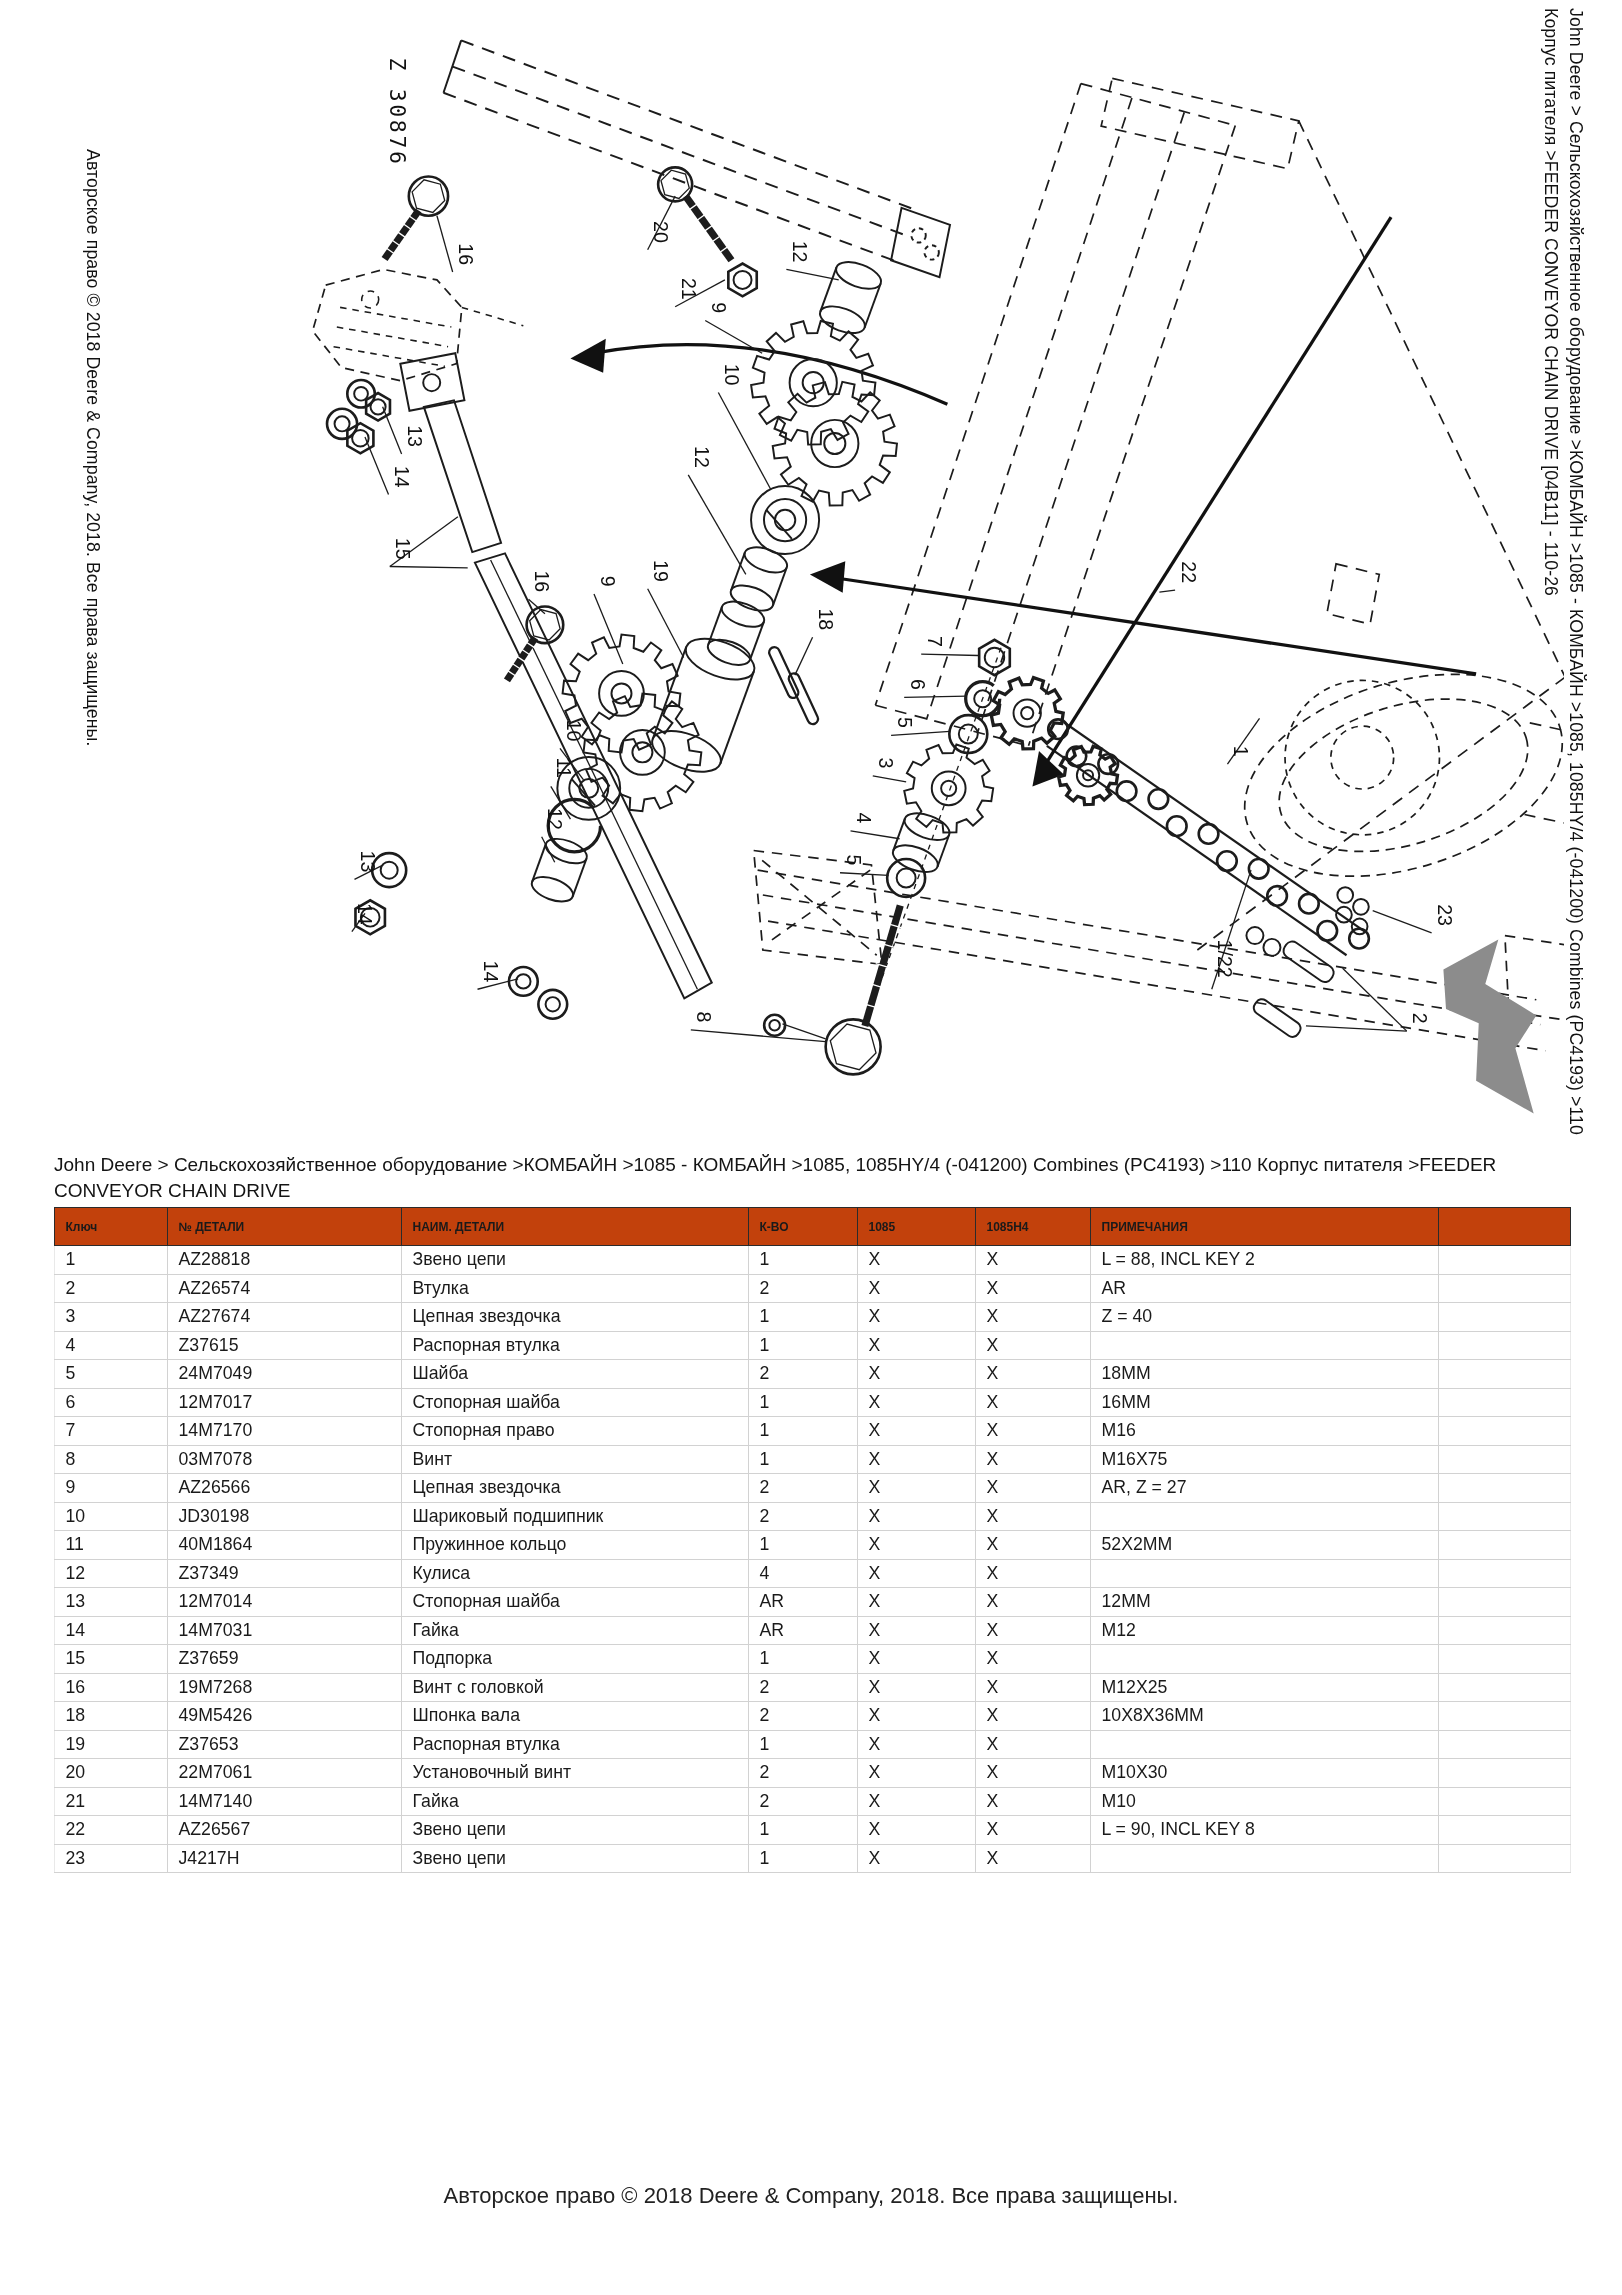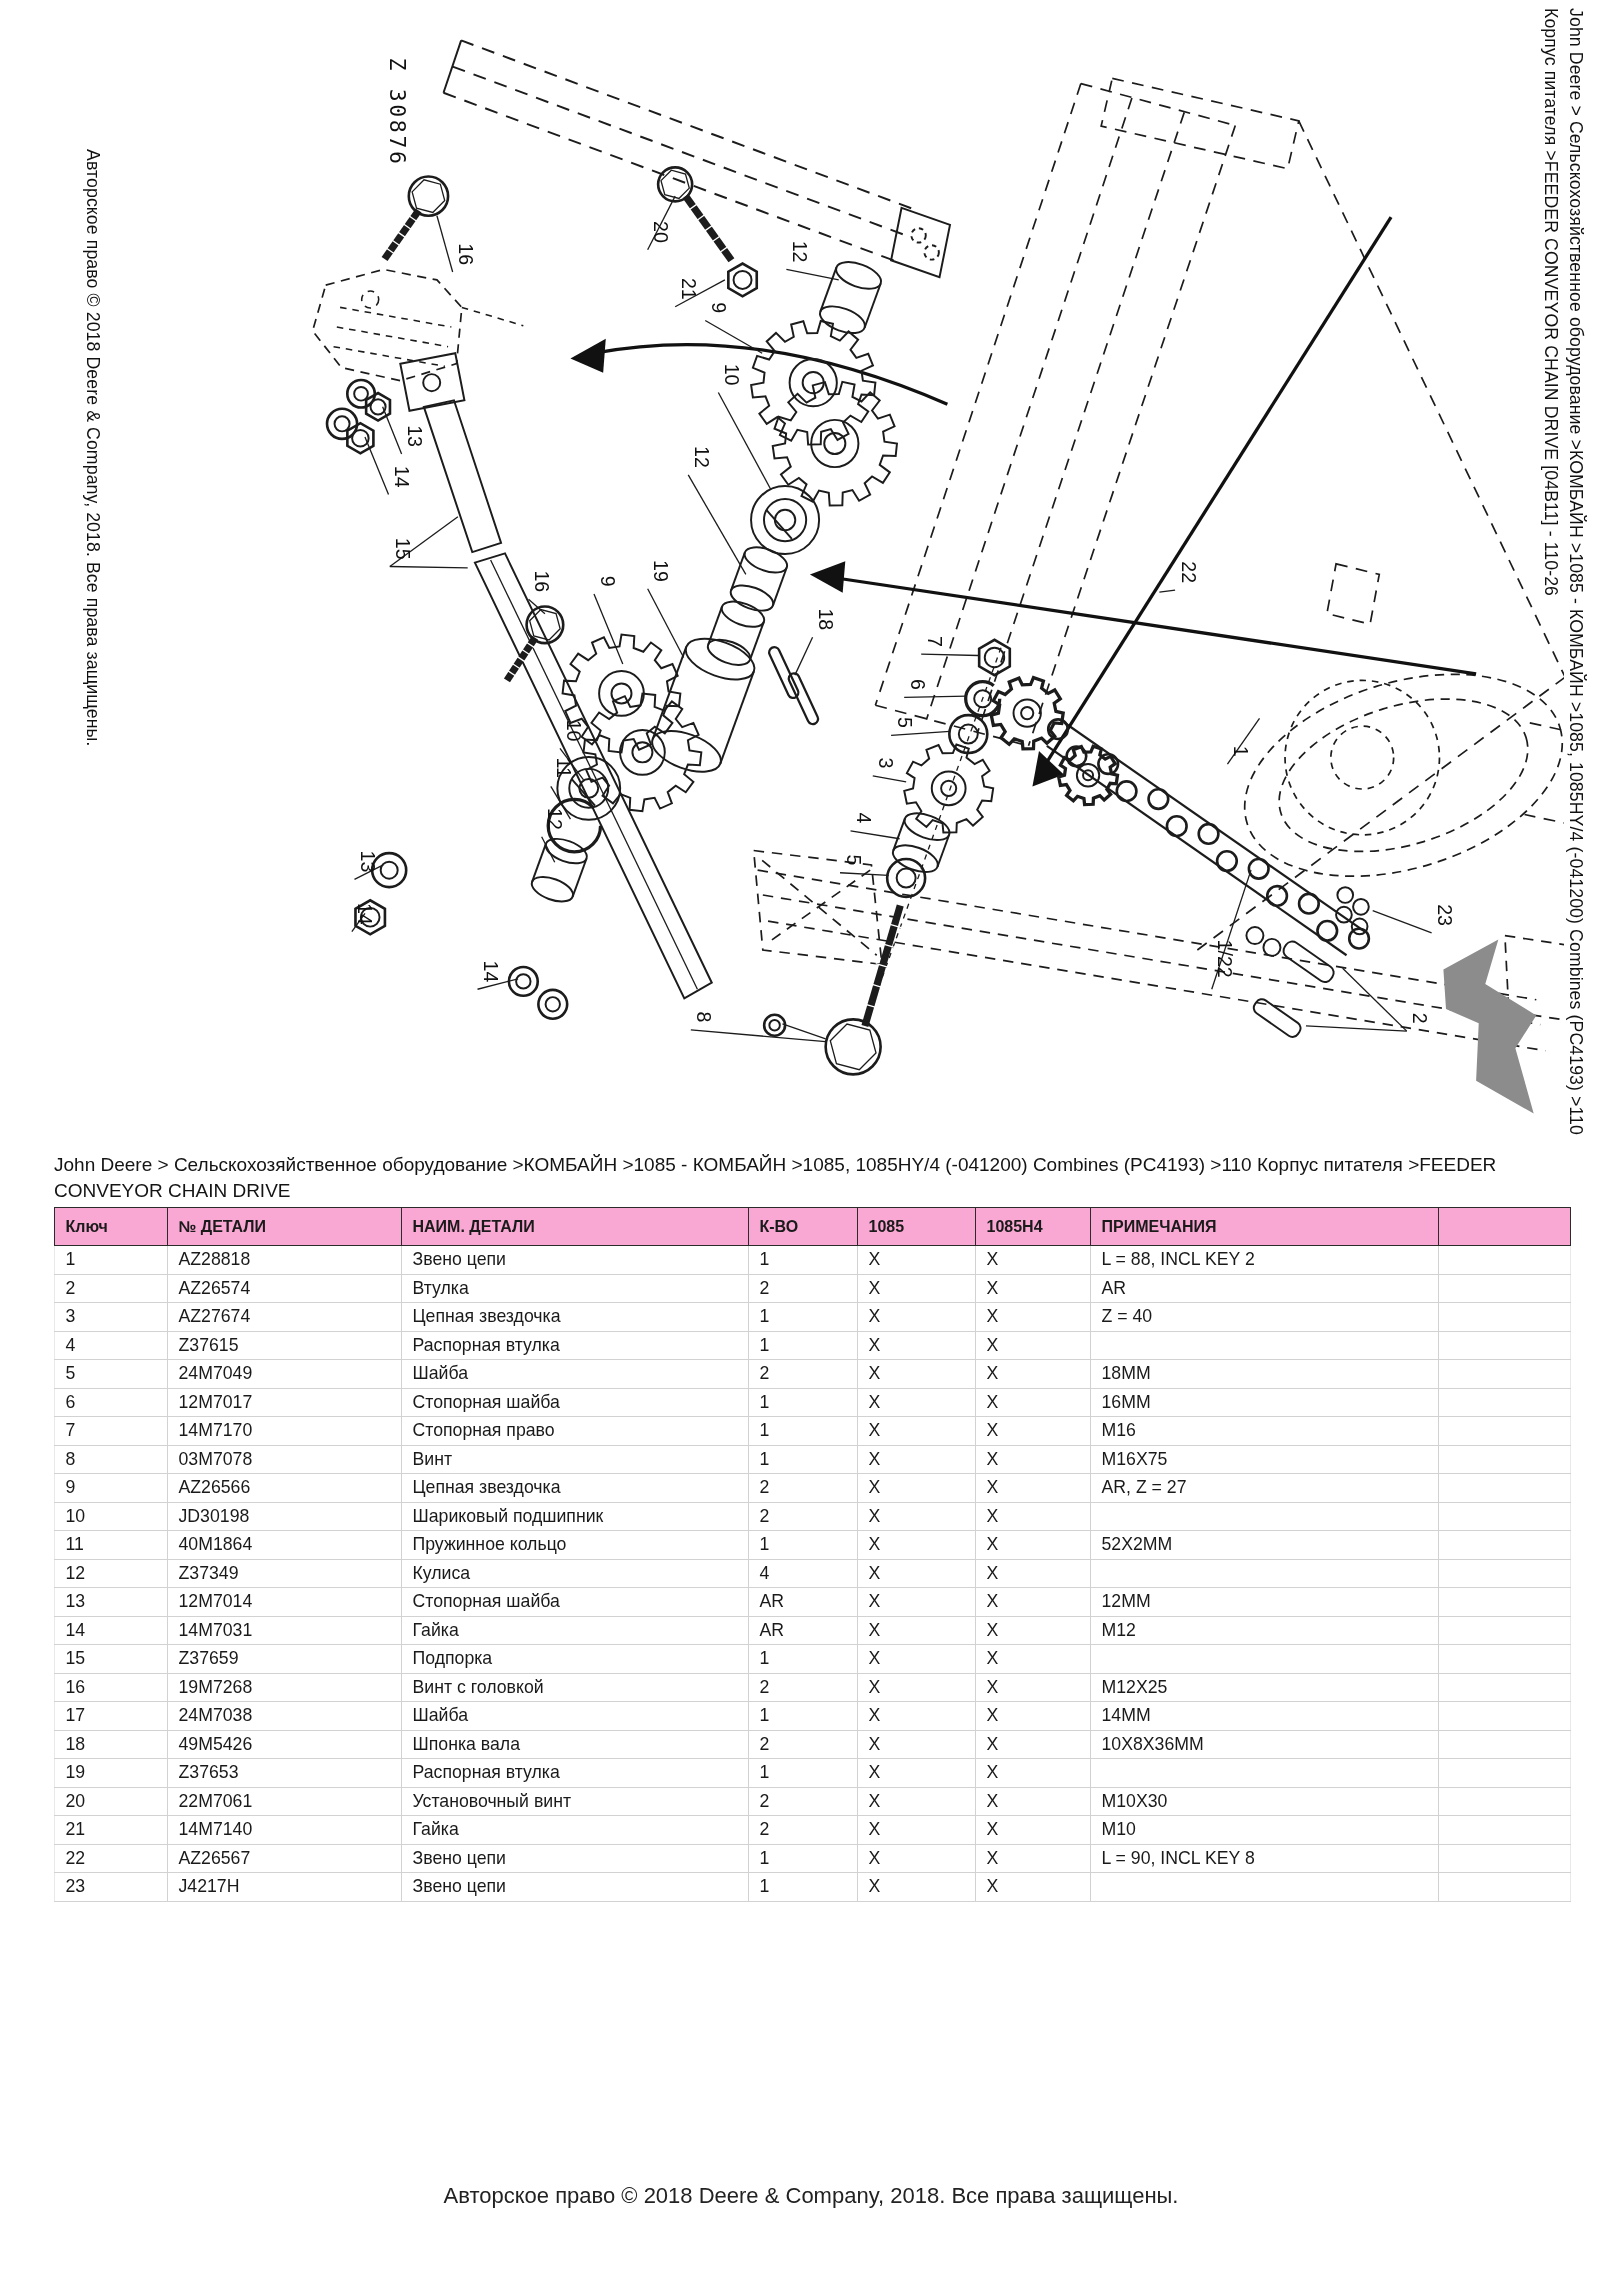--- a/index.html
+++ b/index.html
@@ -17,22 +17,22 @@
   #diagram-svg{position:absolute;left:281px;top:26px;}
   #breadcrumb{
     position:absolute;left:54px;top:1152px;width:1512px;
     font-size:19px;line-height:25.5px;color:#141414;
   }
   #parts-table{
     position:absolute;left:54px;top:1207px;width:1517px;
     border-collapse:collapse;table-layout:fixed;
   }
   #parts-table th{
-    background:#f9a8d4;border:1.3px solid #2b2b2b;height:37px;
-    font-size:16px;font-weight:bold;text-align:left;padding:0 0 0 10.5px;
+    background:#c2410c;border:1.3px solid #2b2b2b;height:37px;
+    font-size:12px;font-weight:bold;text-align:left;padding:0 0 0 10.5px;
     white-space:nowrap;overflow:hidden;
   }
   #parts-table td{
     border:0.7px solid #d2d2d2;height:27.5px;font-size:17.7px;
     padding:0 0 0 10.5px;white-space:nowrap;overflow:hidden;background:#fff;
   }
   #parts-table tr td:first-child{border-left:0.7px solid #e9e9e9;}
   #parts-table tr td:last-child{border-right:0.7px solid #e9e9e9;}
   #footer-copyright{
     position:absolute;left:0;top:2183px;width:100%;
@@ -522,30 +522,20 @@
         <td>16</td>
         <td>19M7268</td>
         <td>Винт с головкой</td>
         <td>2</td>
         <td>X</td>
         <td>X</td>
         <td>M12X25</td>
         <td></td>
       </tr>
       <tr>
-        <td>17</td>
-        <td>24M7038</td>
-        <td>Шайба</td>
-        <td>1</td>
-        <td>X</td>
-        <td>X</td>
-        <td>14MM</td>
-        <td></td>
-      </tr>
-      <tr>
         <td>18</td>
         <td>49M5426</td>
         <td>Шпонка вала</td>
         <td>2</td>
         <td>X</td>
         <td>X</td>
         <td>10X8X36MM</td>
         <td></td>
       </tr>
       <tr>

